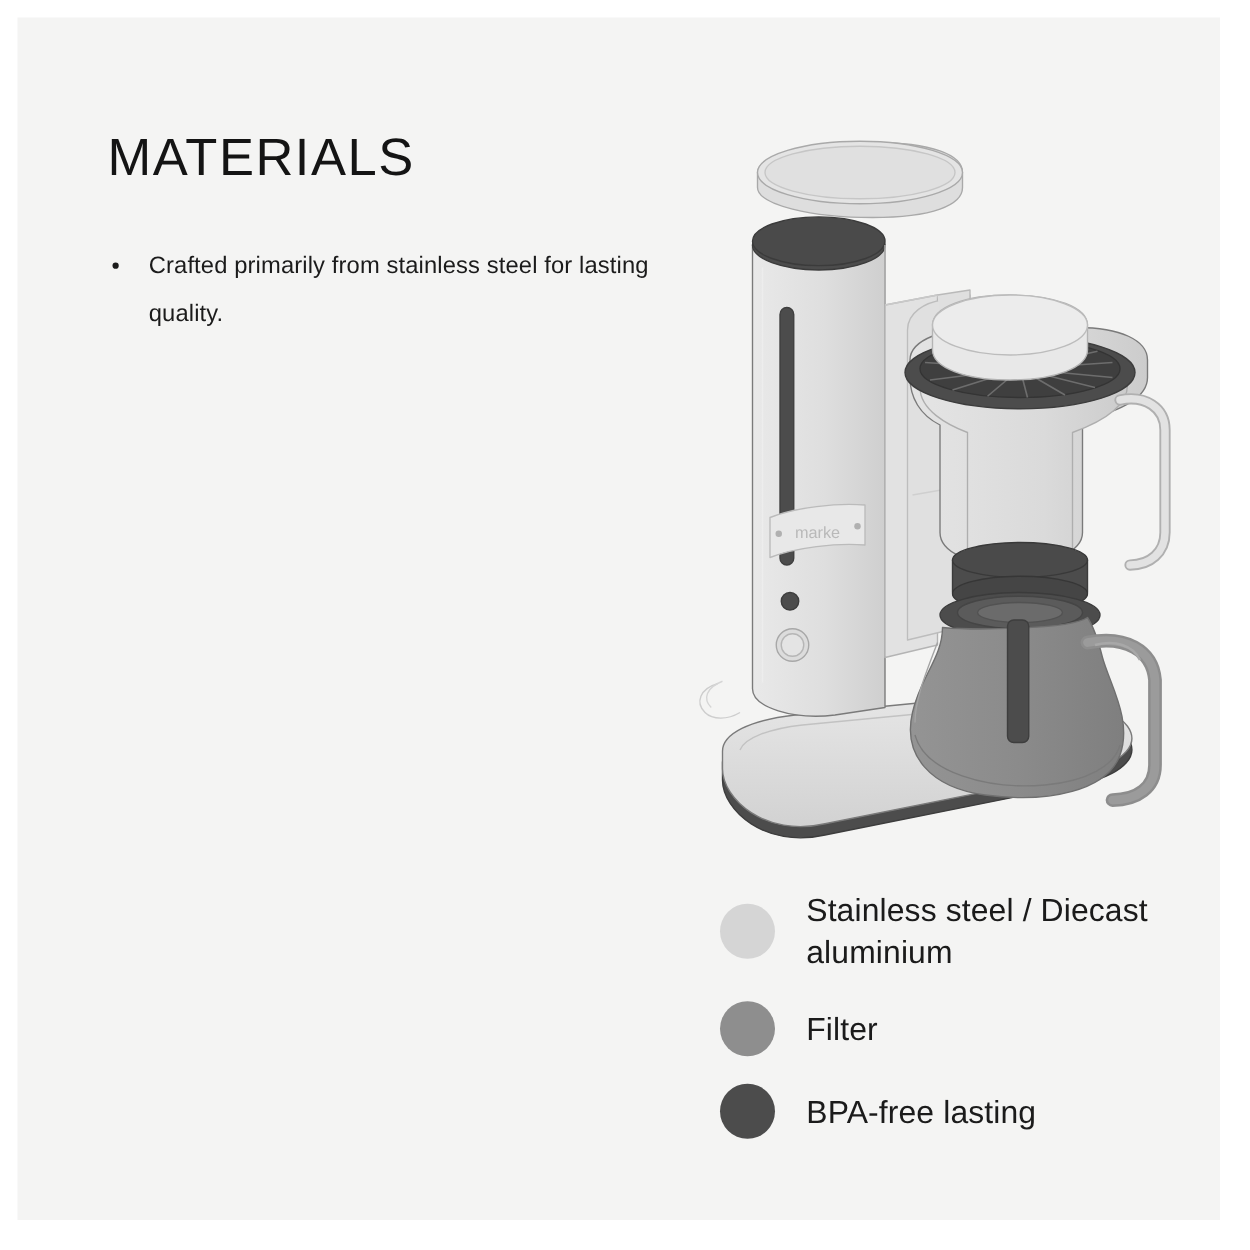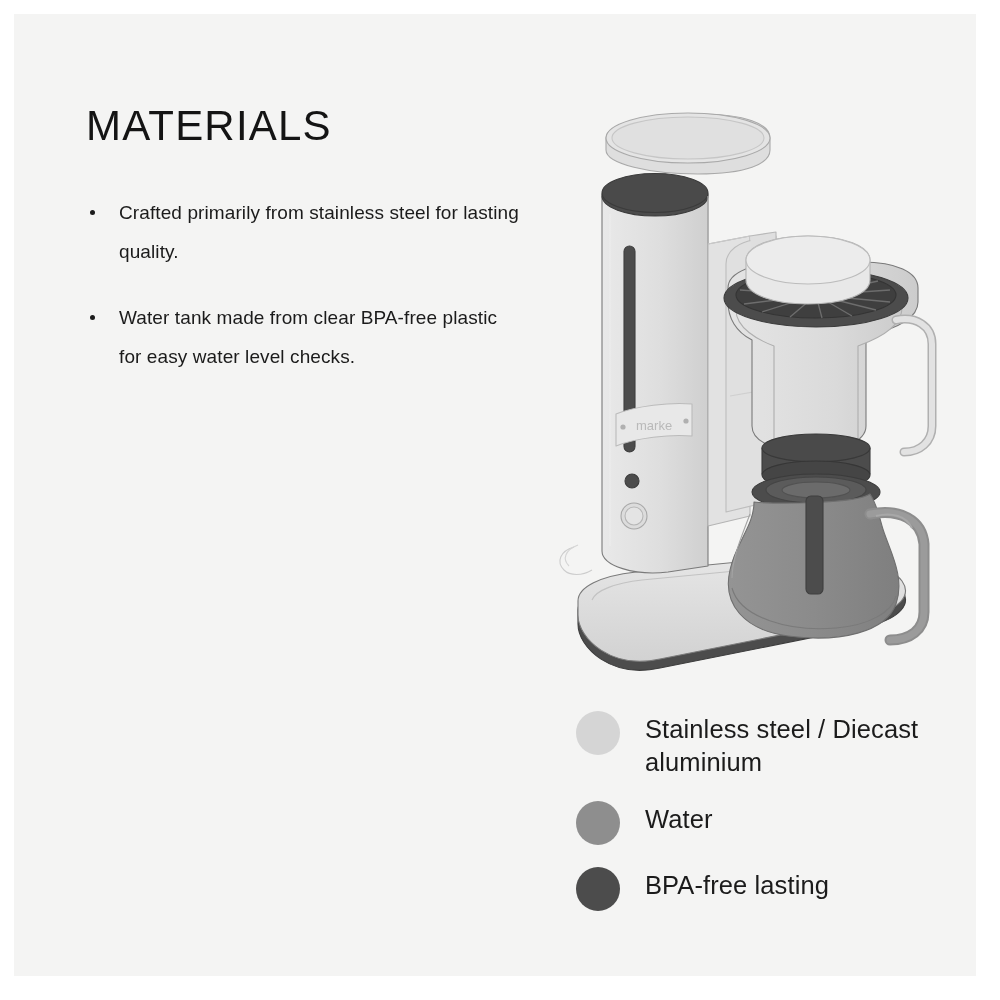--- a/index.html
+++ b/index.html
@@ -75,21 +75,21 @@
 
   
   #legend {
     position: absolute;
     left: 576px;
     top: 709px;
     width: 380px;
   }
   .legend-row {
     display: flex;
-    align-items: flex-start;
+    align-items: center;
     margin-bottom: 20px;
   }
   .legend-row:last-child { margin-bottom: 0; }
   .legend-swatch {
     flex: 0 0 auto;
     width: 44px;
     height: 44px;
     border-radius: 50%;
     margin-right: 25px;
     margin-top: 2px;
@@ -118,24 +118,20 @@
 <div id="slide">
   <div id="panel" style="background: rgb(244, 244, 243);"></div>
 
   <div id="text-col">
     <h1 id="page-title">MATERIALS</h1>
 
     <ul class="bullet-list">
       <li class="bullet-item">
         <span class="bullet-dot"></span>
         <span>Crafted primarily from stainless steel for lasting quality.</span>
-      </li>
-      <li class="bullet-item">
-        <span class="bullet-dot"></span>
-        <span>Water tank made from clear BPA-free plastic for easy water level checks.</span>
       </li>
     </ul>
   </div>
 
   <div id="illustration">
     <svg width="420" height="580" viewBox="0 0 420 580" xmlns="http://www.w3.org/2000/svg">
       <defs>
         <linearGradient id="tankGrad" x1="0" y1="0" x2="1" y2="0">
           <stop offset="0%" stop-color="#e9e9e9"></stop>
           <stop offset="55%" stop-color="#dedede"></stop>
@@ -291,20 +287,20 @@
     </svg>
   </div>
 
   <div id="legend">
     <div class="legend-row">
       <span class="legend-swatch" style="background:#d5d5d5"></span>
       <span class="legend-label">Stainless steel / Diecast aluminium</span>
     </div>
     <div class="legend-row">
       <span class="legend-swatch" style="background:#8e8e8e"></span>
-      <span class="legend-label">Water</span>
+      <span class="legend-label">Filter</span>
     </div>
     <div class="legend-row">
       <span class="legend-swatch" style="background:#4c4c4c"></span>
       <span class="legend-label">BPA-free lasting</span>
     </div>
   </div>
 </div>
 
 </body></html>

